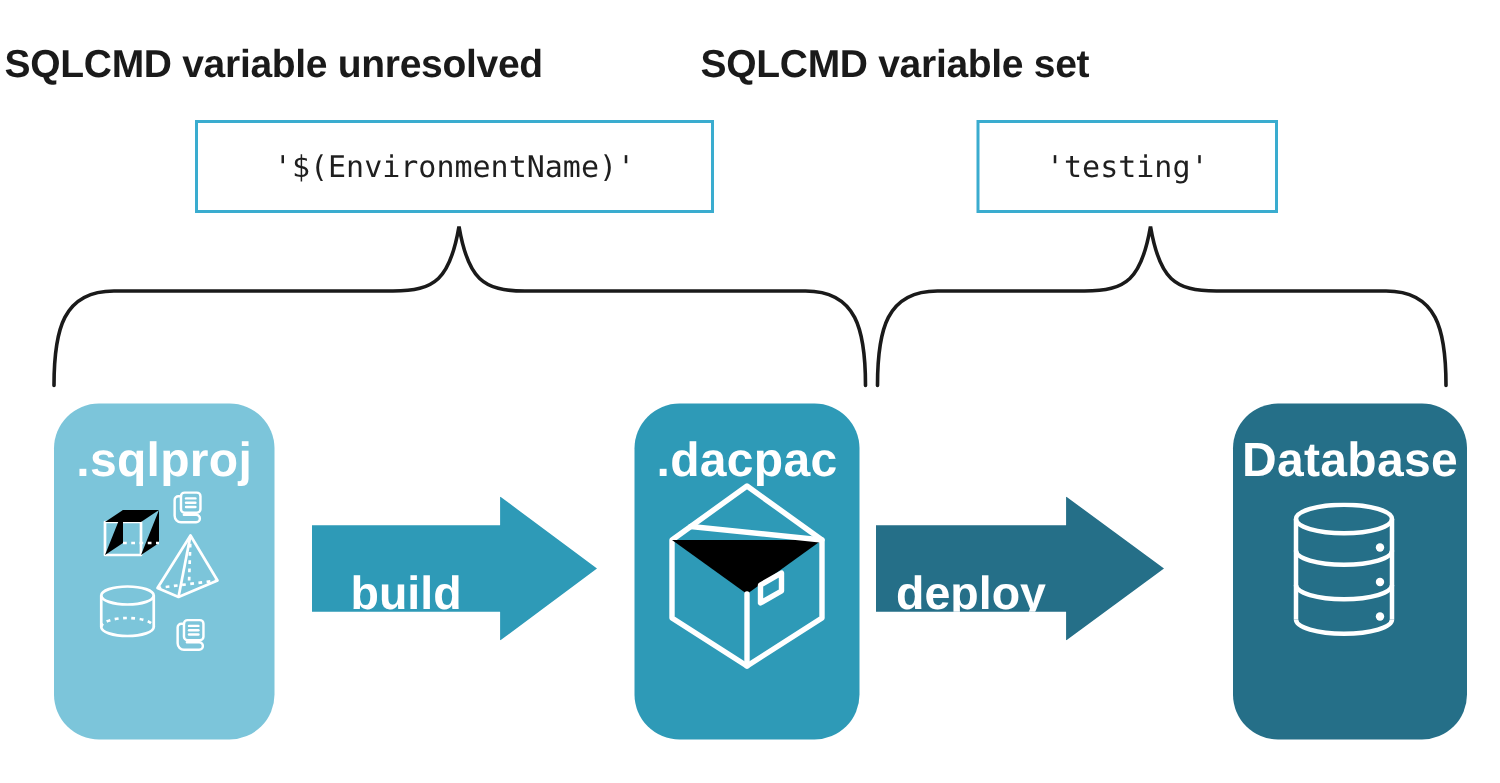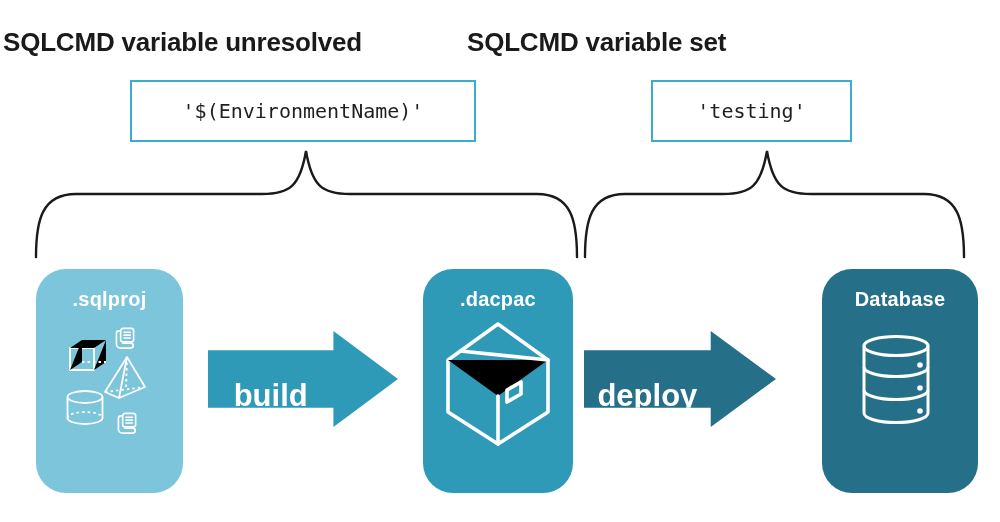--- a/index.html
+++ b/index.html
@@ -28,21 +28,21 @@
   .braces{position:absolute;left:0;top:0;width:1000px;height:522px;}
   .braces path{fill:none;stroke:var(--brace,#1a1a1a);stroke-width:2.4;stroke-linecap:round;}
   .card{
     position:absolute;top:269px;height:224px;border-radius:30px;
   }
   .card-sqlproj{left:36px;width:147px;background:var(--sqlproj-card,#7cc5da);}
   .card-dacpac{left:423px;width:150px;background:var(--dacpac-card,#2e9ab7);text-decoration:underline;}
   .card-database{left:822px;width:156px;background:var(--database-card,#256f88);}
   .card-label{
     position:absolute;top:19px;left:0;width:100%;text-align:center;
-    color:var(--card-text,#fff);font-size:20px;font-weight:700;letter-spacing:0.2px;
+    color:var(--card-text,#fff);font-size:32px;font-weight:700;letter-spacing:0.2px;
   }
   .icon{position:absolute;}
   .icon svg{display:block;width:100%;height:100%;}
   .icon path,.icon rect,.icon line,.icon ellipse,.icon polygon{
     fill:none;stroke:var(--card-text,#fff);
   }
   .dash{stroke-dasharray:2.5 3;}
   .arrow{
     position:absolute;top:331px;height:96px;
     display:flex;align-items:center;

